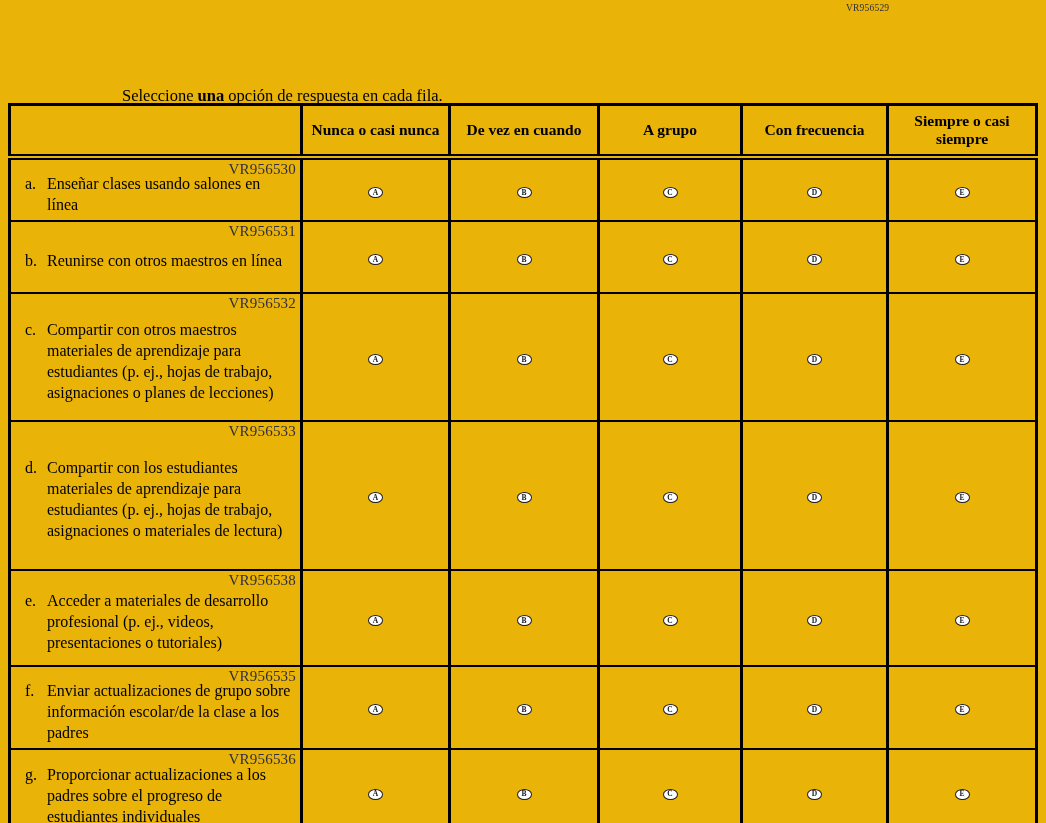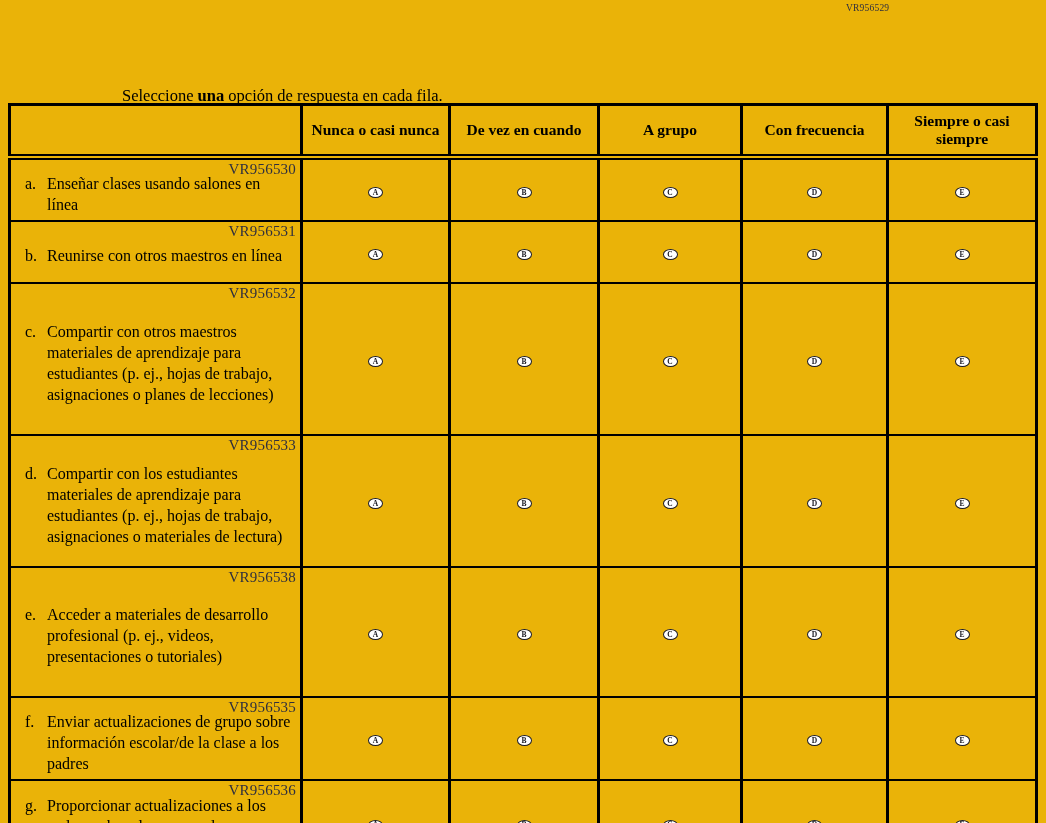--- a/index.html
+++ b/index.html
@@ -162,21 +162,21 @@
           <td class="opt-cell">
       <span class="bubble">C</span>
     </td>
           <td class="opt-cell">
       <span class="bubble">D</span>
     </td>
           <td class="opt-cell">
       <span class="bubble">E</span>
     </td>
         </tr>
-        <tr class="matrix-row" style="height: 62px;">
+        <tr class="matrix-row" style="height: 72px;">
     <td class="stub-cell">
       <span class="vr">VR956531</span>
       <div class="item">
         <span class="item-letter">b.</span>
         <span class="item-text">Reunirse con otros maestros en línea</span>
       </div>
     </td>
 
   <td class="opt-cell">
       <span class="bubble">A</span>
@@ -187,21 +187,21 @@
           <td class="opt-cell">
       <span class="bubble">C</span>
     </td>
           <td class="opt-cell">
       <span class="bubble">D</span>
     </td>
           <td class="opt-cell">
       <span class="bubble">E</span>
     </td>
         </tr>
-        <tr class="matrix-row" style="height: 152px;">
+        <tr class="matrix-row" style="height: 128px;">
     <td class="stub-cell">
       <span class="vr">VR956532</span>
       <div class="item">
         <span class="item-letter">c.</span>
         <span class="item-text">Compartir con otros maestros materiales de aprendizaje para estudiantes (p. ej., hojas de trabajo, asignaciones o planes de lecciones)</span>
       </div>
     </td>
 
   <td class="opt-cell">
       <span class="bubble">A</span>
@@ -212,21 +212,21 @@
           <td class="opt-cell">
       <span class="bubble">C</span>
     </td>
           <td class="opt-cell">
       <span class="bubble">D</span>
     </td>
           <td class="opt-cell">
       <span class="bubble">E</span>
     </td>
         </tr>
-        <tr class="matrix-row" style="height: 132px;">
+        <tr class="matrix-row" style="height: 149px;">
     <td class="stub-cell">
       <span class="vr">VR956533</span>
       <div class="item">
         <span class="item-letter">d.</span>
         <span class="item-text">Compartir con los estudiantes materiales de aprendizaje para estudiantes (p. ej., hojas de trabajo, asignaciones o materiales de lectura)</span>
       </div>
     </td>
 
   <td class="opt-cell">
       <span class="bubble">A</span>
@@ -237,21 +237,21 @@
           <td class="opt-cell">
       <span class="bubble">C</span>
     </td>
           <td class="opt-cell">
       <span class="bubble">D</span>
     </td>
           <td class="opt-cell">
       <span class="bubble">E</span>
     </td>
         </tr>
-        <tr class="matrix-row" style="height: 130px;">
+        <tr class="matrix-row" style="height: 96px;">
     <td class="stub-cell">
       <span class="vr">VR956538</span>
       <div class="item">
         <span class="item-letter">e.</span>
         <span class="item-text">Acceder a materiales de desarrollo profesional (p. ej., videos, presentaciones o tutoriales)</span>
       </div>
     </td>
 
   <td class="opt-cell">
       <span class="bubble">A</span>

